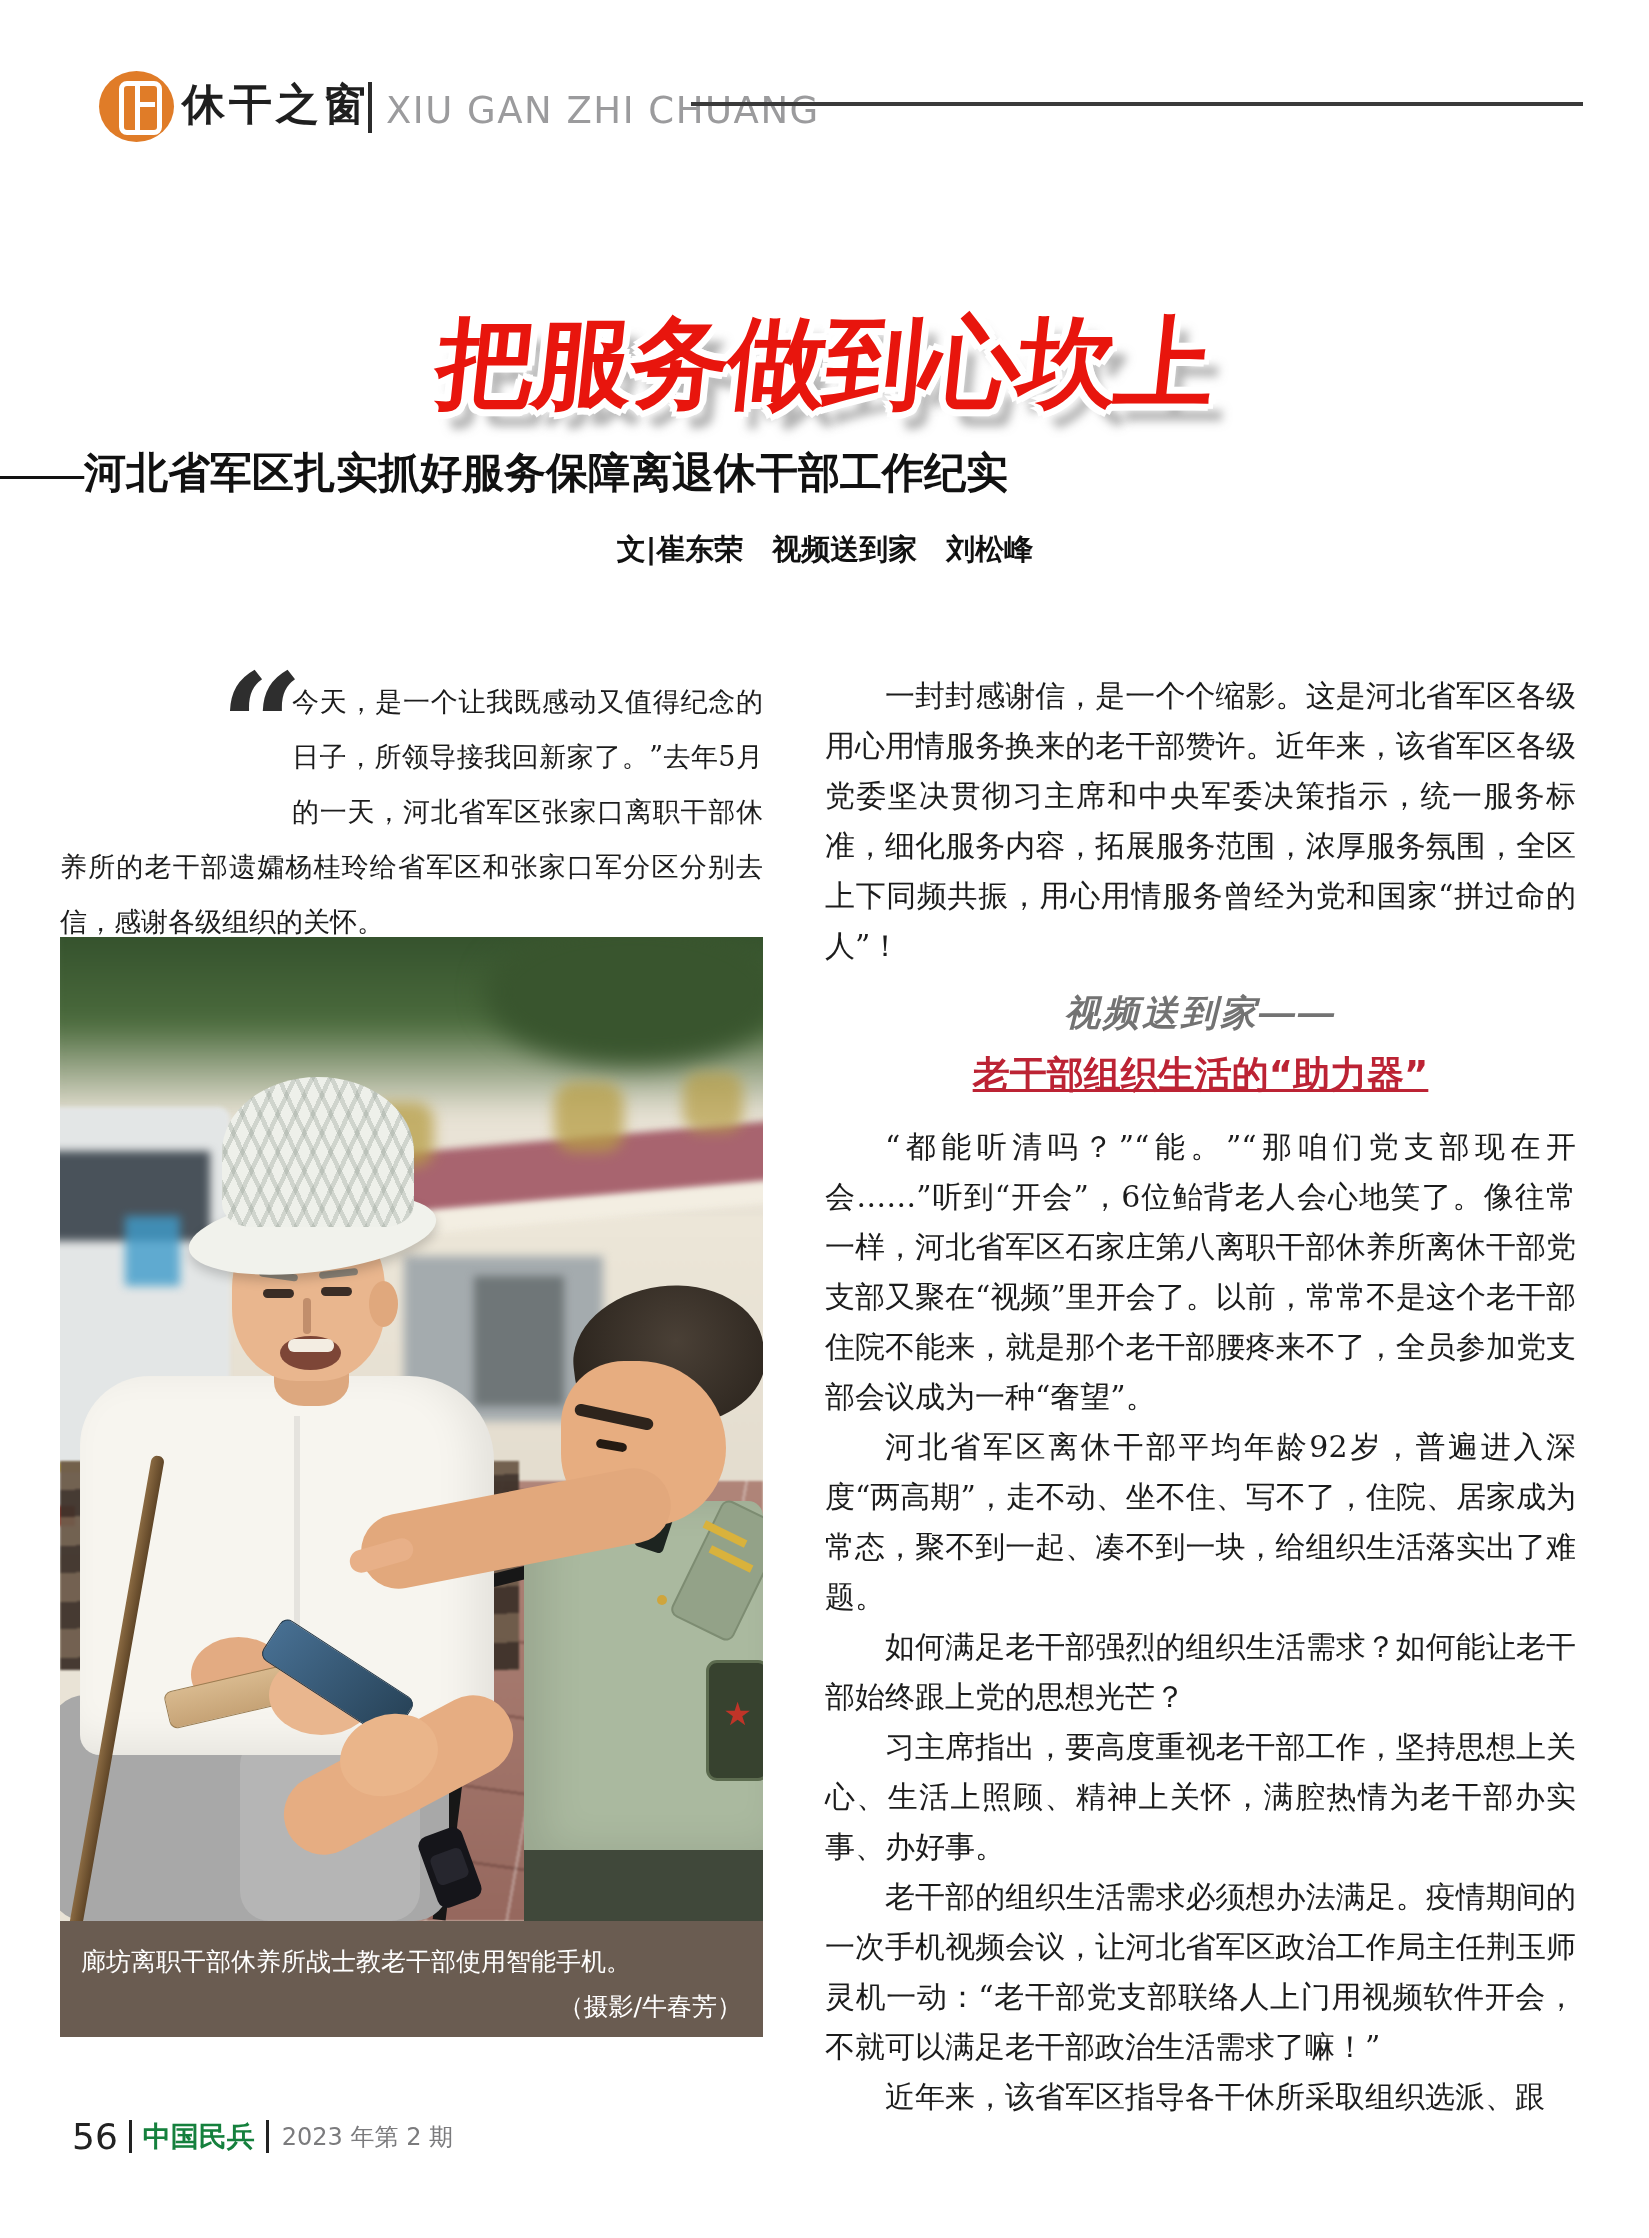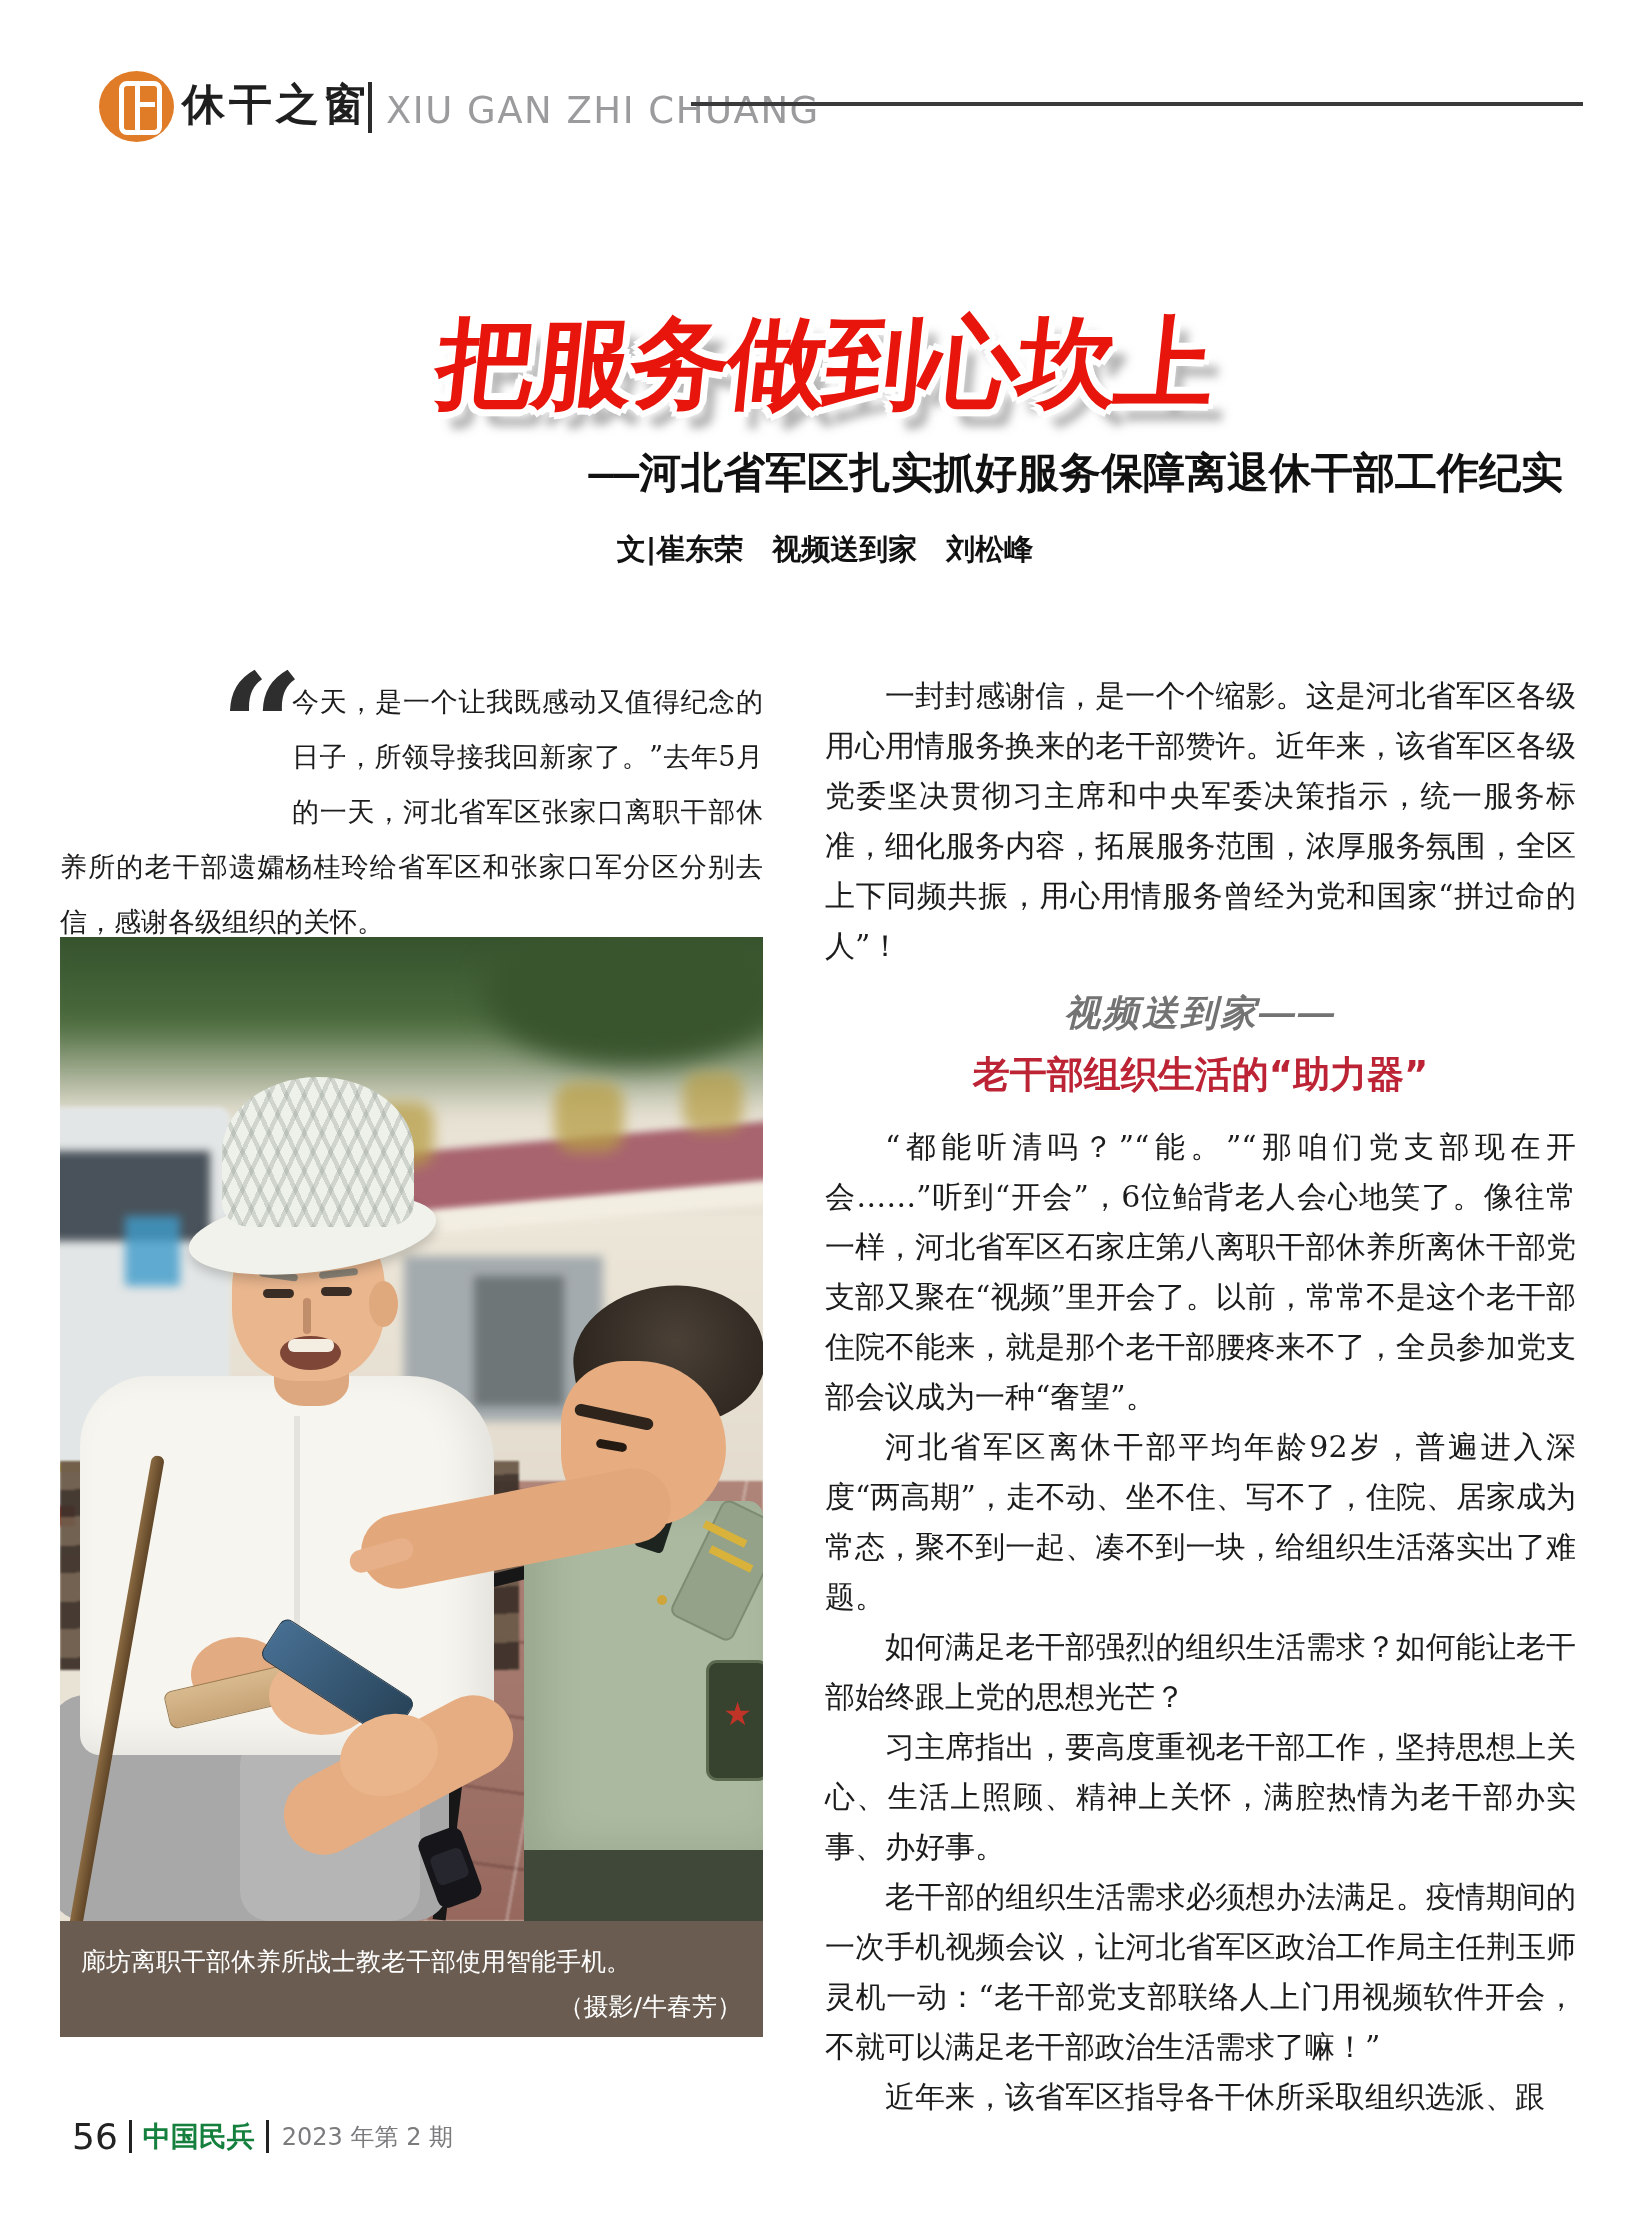--- a/index.html
+++ b/index.html
@@ -19,39 +19,39 @@
           font-family:"DejaVu Sans","Liberation Sans",sans-serif;}
   .hdr-rule{left:691px;top:102px;width:892px;height:3.5px;background:#3a3a3a;}
 
   
   .main-title{left:0;top:298px;width:1650px;text-align:center;font-size:99px;font-weight:bold;
     color:#e8150d;letter-spacing:-2px;transform:skewX(-6deg);
     font-family:"DejaVu Sans","Liberation Sans",sans-serif;
     text-shadow:7px 0 0 #fff,-7px 0 0 #fff,0 7px 0 #fff,0 -7px 0 #fff,
       5px 5px 0 #fff,-5px 5px 0 #fff,5px -5px 0 #fff,-5px -5px 0 #fff,
       15px 17px 10px rgba(110,110,110,.55);}
-  .subtitle{left:0;top:445px;width:1563px;text-align:right;font-size:42px;font-weight:bold;color:#111;
-    font-family:Liberation Mono, monospace;}
+  .subtitle{left:0;top:445px;width:1563px;text-align:left;font-size:42px;font-weight:bold;color:#111;
+    font-family:Liberation Serif, serif;}
   .byline{left:0;top:530px;width:1650px;text-align:center;font-size:29px;font-weight:bold;color:#111;
     font-family:"DejaVu Sans","Liberation Sans",sans-serif;}
 
   
   .left-col{left:60px;top:674px;width:703px;}
   .lead-quote{position:relative;font-size:27px;line-height:55px;text-align:justify;color:#1c1c1c;}
   .q-spacer{float:left;width:232px;height:165px;}
   .q-mark{position:absolute;left:160px;top:-20px;font-size:145px;line-height:1;color:#2e2e2e;
           font-family:"DejaVu Serif","Liberation Serif",serif;font-weight:bold;}
 
   .right-col{left:825px;top:671px;width:751px;font-size:30px;line-height:50px;text-align:justify;}
   .right-col p{margin:0;text-indent:2em;}
   .sec-head{margin:17px 0 22px 0;text-align:center;}
   .sec-kicker{font-size:36px;font-weight:bold;font-style:italic;letter-spacing:3px;color:#737373;
               font-family:Liberation Sans, sans-serif;}
   .sec-title{margin-top:12px;font-size:37px;font-weight:bold;color:#bc2334;
-             font-family:"DejaVu Sans","Liberation Sans",sans-serif;}
+             font-family:"DejaVu Sans","Liberation Sans",sans-serif;text-decoration:underline;}
 
   
   .photo-block{left:60px;top:937px;width:703px;}
   .photo-art{position:relative;width:703px;height:984px;overflow:hidden;background:#e9e3d6;}
   .photo-art .abs{position:absolute;}
   .foliage{left:-20px;top:-30px;width:748px;height:209px;filter:blur(10px);
     background:linear-gradient(180deg,#2e4a28 0%,#4a6a3c 55%,rgba(74,106,60,0) 100%);}
   .foliage2{left:424px;top:-20px;width:299px;height:150px;border-radius:50%;filter:blur(13px);background:#39552e;}
   .roof{left:-60px;top:214px;width:858px;height:65px;background:#a8646f;transform:rotate(-5deg);filter:blur(3.5px);}
   .fascia{left:-60px;top:273px;width:858px;height:23px;background:#f3eee2;transform:rotate(-5deg);filter:blur(3px);}

